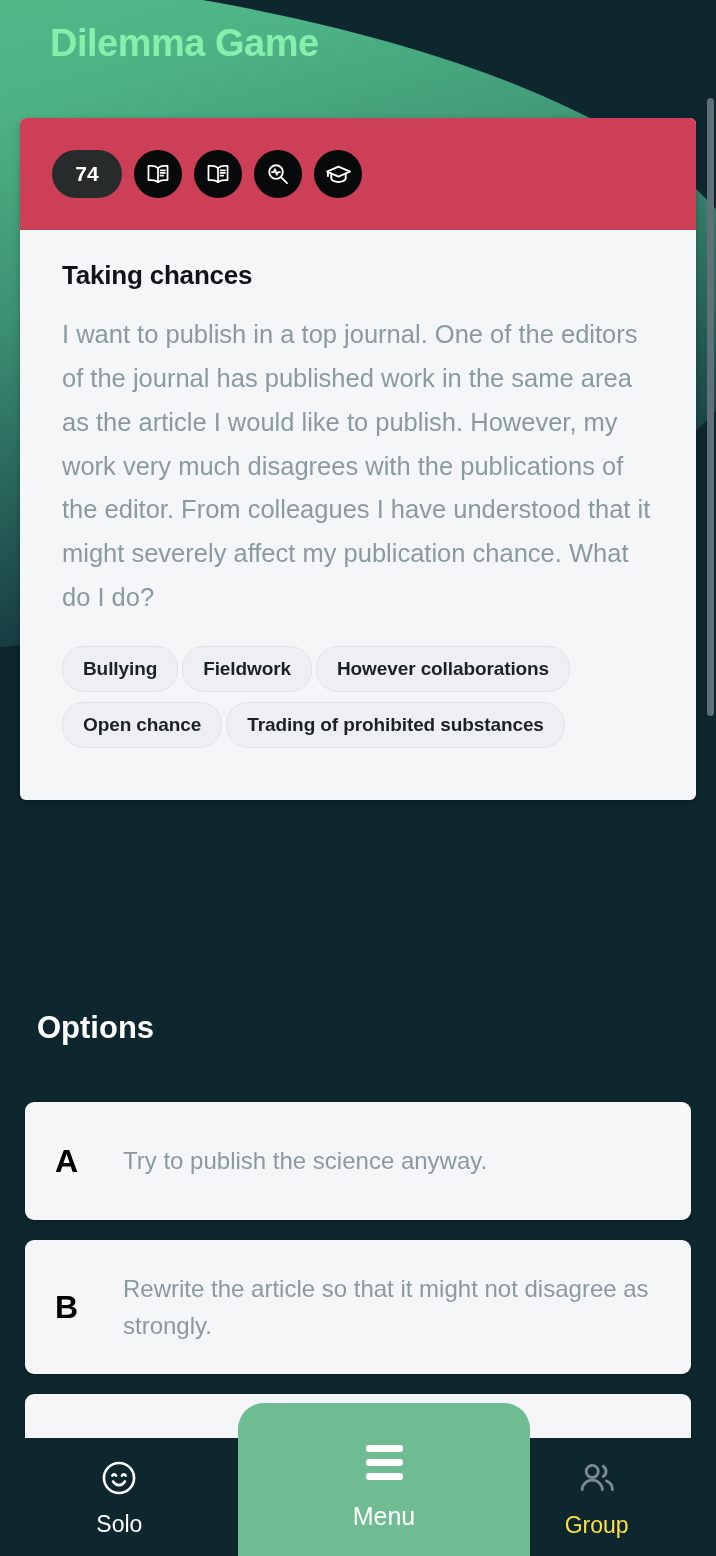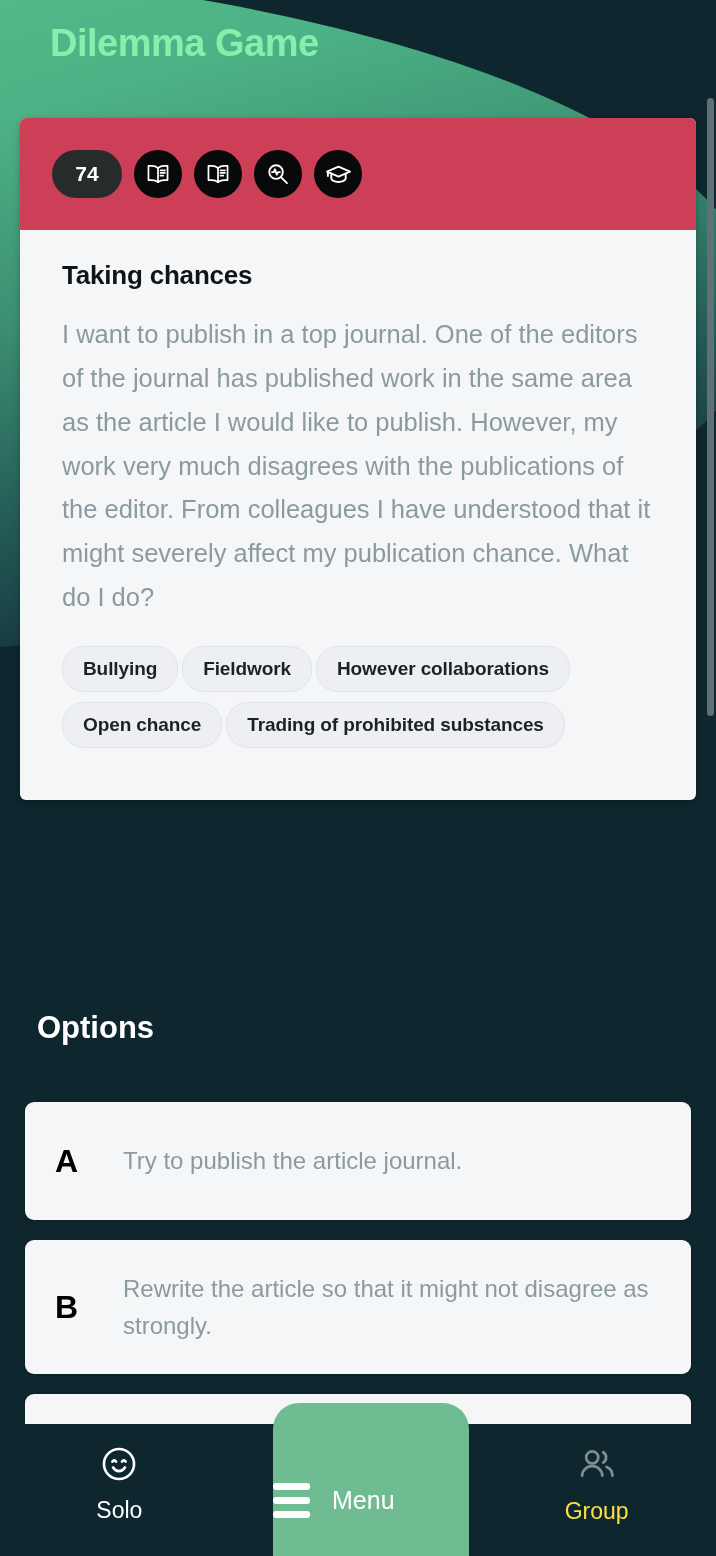--- a/index.html
+++ b/index.html
@@ -180,21 +180,21 @@
   .option-text {
     font-size: 24px;
     line-height: 1.55;
     color: #8B9AA0;
   }
 
   
   .bottom-nav {
     position: absolute;
     left: 0;
-    bottom: 14px;
+    bottom: 0;
     width: 716px;
     height: 118px;
     background: #0E262E;
     display: flex;
     z-index: 20;
   }
   .nav-item {
     flex: 1;
     display: flex;
     flex-direction: column;
@@ -204,32 +204,31 @@
   }
   .nav-label { font-size: 23px; }
   .nav-item.solo .nav-label { color: #ffffff; }
   .nav-item.group .nav-label { color: #fde047; }
   .nav-spacer { flex: 1; }
 
   .menu-button {
     position: absolute;
     left: 238px;
     bottom: 0;
-    width: 196px;
+    width: 292px;
     height: 153px;
     background: #70BC92;
     border-radius: 26px 26px 0 0;
     display: flex;
-    flex-direction: row;
+    flex-direction: column;
     align-items: center;
     justify-content: flex-start;
     padding-top: 42px;
     gap: 22px;
     z-index: 30;
-    margin-left: 35px;
   }
   .menu-label { font-size: 25px; color: #ffffff; }
   .hamburger { display: flex; flex-direction: column; gap: 7px; }
   .hamburger span {
     display: block;
     width: 37px;
     height: 7px;
     border-radius: 3px;
     background: #ffffff;
   }
@@ -295,21 +294,21 @@
         <span class="tag">Trading of prohibited substances</span>
       </div>
     </div>
   </div>
 
   <div class="options-title">Options</div>
 
   <div class="options-list">
     <div class="option h-a">
       <div class="option-letter">A</div>
-      <div class="option-text">Try to publish the article journal.</div>
+      <div class="option-text">Try to publish the science anyway.</div>
     </div>
     <div class="option h-b">
       <div class="option-letter">B</div>
       <div class="option-text">Rewrite the article so that it might not disagree as strongly.</div>
     </div>
     <div class="option h-c">
       <div class="option-letter">C</div>
       <div class="option-text"></div>
     </div>
   </div>

